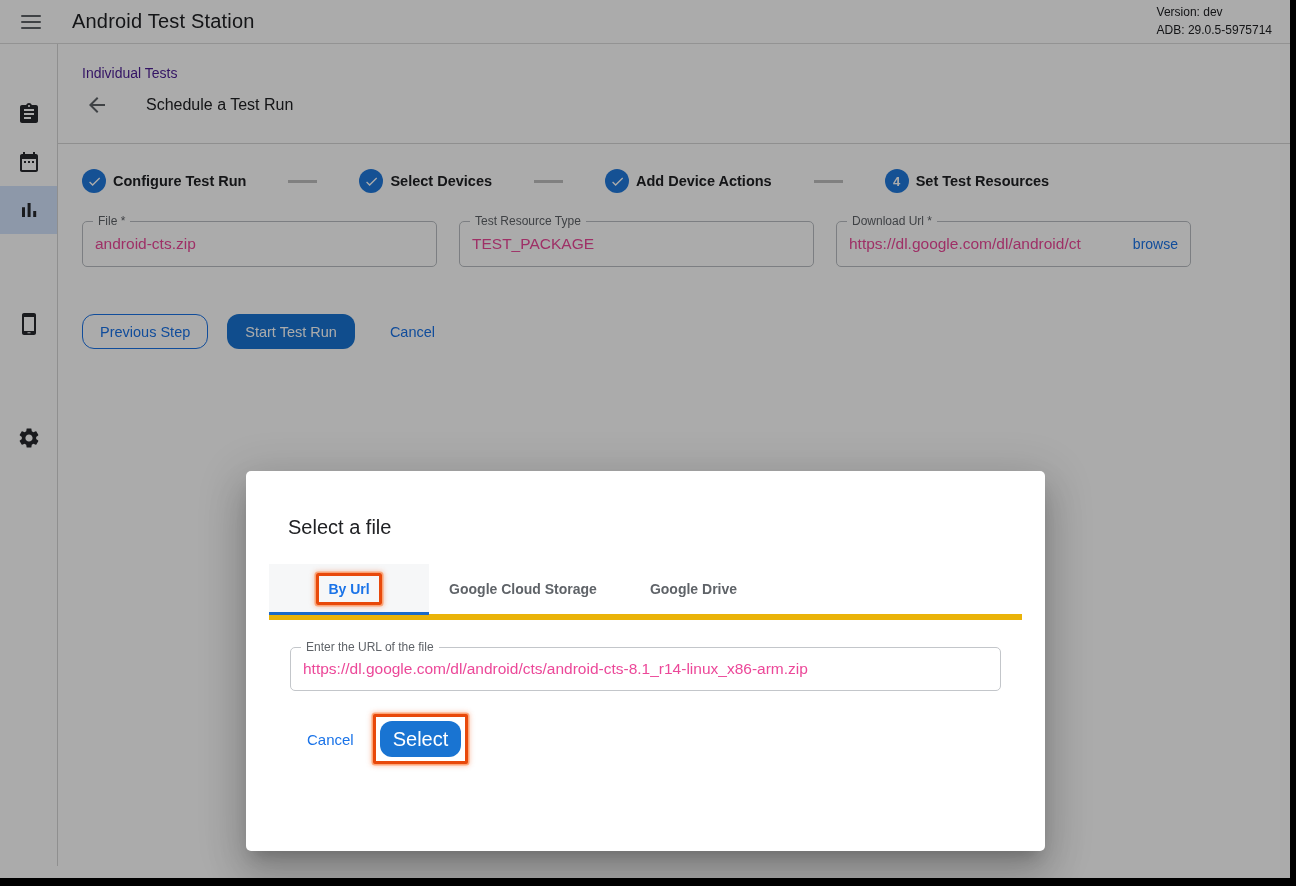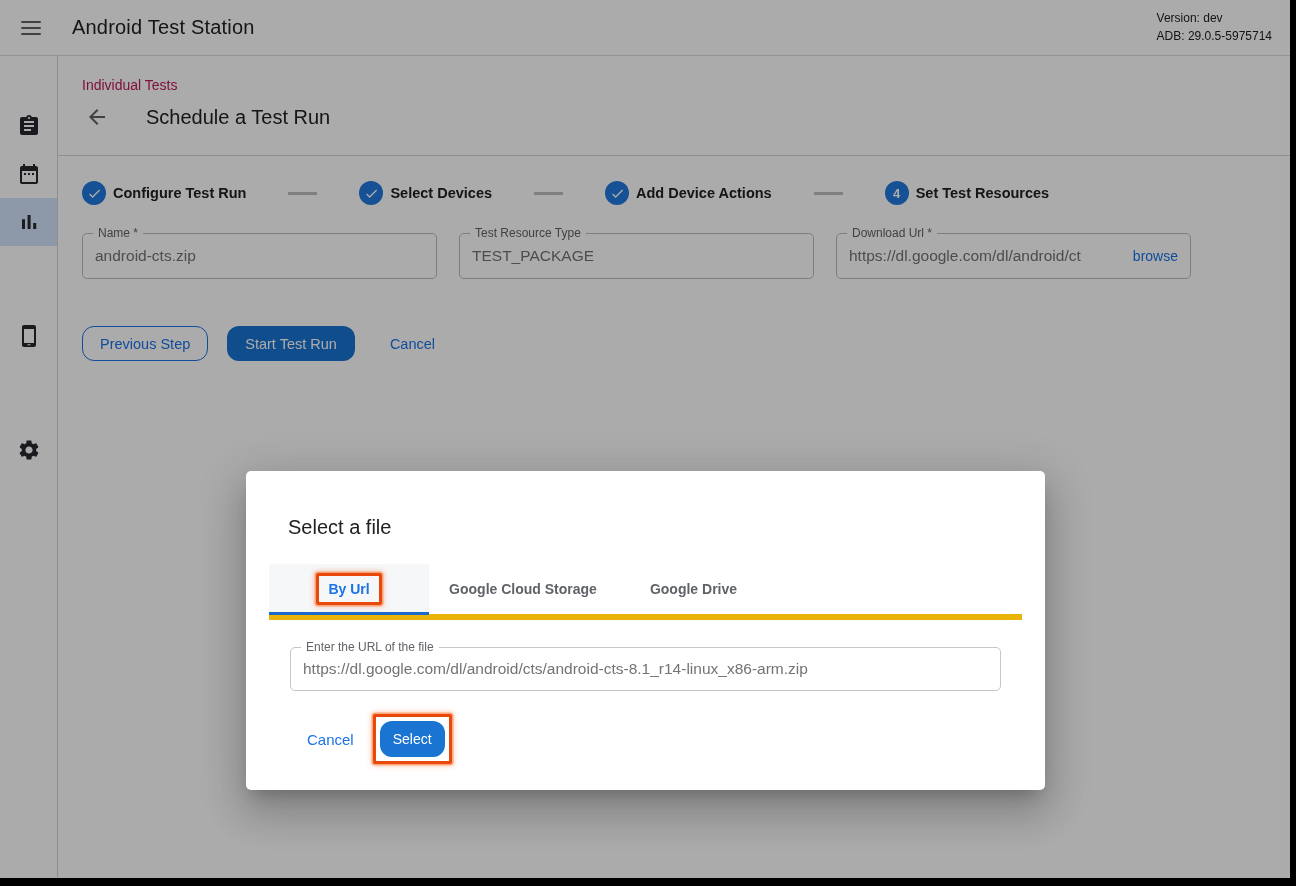--- a/index.html
+++ b/index.html
@@ -2,84 +2,84 @@
 <html><head>
 <meta charset="utf-8">
 <style>
   * { margin:0; padding:0; box-sizing:border-box; }
   html,body { background:#000; }
   body { font-family:"Liberation Sans", sans-serif; }
   .frame { position:relative; width:1296px; height:886px; background:#000; overflow:hidden; }
   .app { position:absolute; left:0; top:0; width:1290px; height:878px; background:#fff; overflow:hidden; }
 
   
-  .topbar { height:56px; background:#fff; border-bottom:1px solid #dcdcdc; display:flex; align-items:center; }
+  .topbar { height:44px; background:#fff; border-bottom:1px solid #dcdcdc; display:flex; align-items:center; }
   .hamburger { width:20px; height:14px; margin-left:21px; display:flex; flex-direction:column; justify-content:space-between; cursor:pointer; }
   .hamburger span { display:block; height:2px; background:#5f6368; border-radius:1px; }
   .app-title { margin-left:31px; font-size:20px; color:#202124; letter-spacing:.2px; }
   .version-block { margin-left:auto; margin-right:18px; font-size:12px; color:#202124; line-height:1.45; text-align:left; }
 
   
   .body { display:flex; height:822px; }
   .sidebar { width:58px; border-right:1px solid #d6d6d6; padding-top:46px; display:flex; flex-direction:column; align-items:stretch; }
   .side-item { height:48px; display:flex; align-items:center; justify-content:center; cursor:pointer; }
   .side-item svg { width:24px; height:24px; fill:#27292e; }
   .side-item.selected { background:#d2e3fc; }
   .side-spacer { height:66px; }
   .main { flex:1; position:relative; }
 
   
   .page-header { height:100px; border-bottom:1px solid #d6d6d6; padding-left:24px; }
-  .breadcrumb { padding-top:21px; font-size:14px; color:#be185d; }
+  .breadcrumb { padding-top:21px; font-size:14px; color:#4c1d95; }
   .title-row { display:flex; align-items:center; margin-top:12px; }
   .back-arrow { width:24px; height:24px; margin-left:3px; cursor:pointer; }
   .back-arrow svg { width:24px; height:24px; fill:#5f6368; }
-  .page-title { margin-left:37px; font-size:20px; color:#202124;text-align:right; }
+  .page-title { margin-left:37px; font-size:16px; color:#202124;text-align:right; }
 
   
   .content { padding:24px; }
   .stepper { display:flex; align-items:center; margin-top:1px;gap:32px; }
   .step { display:flex; align-items:center; }
   .step-circle { width:24px; height:24px; border-radius:50%; background:#2079dd; color:#fff; display:flex; align-items:center; justify-content:center; flex:0 0 auto; }
   .step-circle svg { width:15px; height:15px; fill:#fff; }
   .step-num { font-size:13px; font-weight:bold; }
   .step-label { margin-left:7px; font-size:14.5px; font-weight:700; color:#202124; white-space:nowrap; }
   .step-connector { width:29px; height:3px; background:#bfbfbf; margin:0 10px; }
 
   
   .fields-row { display:flex; margin-top:28px; gap:22px; }
   .ofield { position:relative; width:355px; height:46px; border:1px solid #b9bdc2; border-radius:5px; background:#fff; display:flex; align-items:center; padding:0 12px; }
   .ofield .flabel { position:absolute; top:-8px; left:10px; background:#fff; padding:0 5px; font-size:12px; color:#5f6368; white-space:nowrap; }
-  .ofield .fvalue { font-size:15.5px; color:#737373; border:none; outline:none; background:transparent; width:100%; font-family:"Liberation Sans", sans-serif; }
+  .ofield .fvalue { font-size:15.5px; color:#ec4899; border:none; outline:none; background:transparent; width:100%; font-family:"Liberation Sans", sans-serif; }
   .ofield .fvalue.short { width:252px; flex:0 0 auto; }
   .browse-link { margin-left:auto; font-size:14px; color:#1a73e8; cursor:pointer; white-space:nowrap;text-align:center; }
 
   
   .actions-row { display:flex; align-items:center; margin-top:47px; }
   .btn { height:35px; border-radius:12px; font-size:14.5px; display:inline-flex; align-items:center; justify-content:center; cursor:pointer; font-family:"Liberation Sans", sans-serif; }
   .btn-outlined { border:1px solid #1a73e8; color:#1a73e8; background:#fff; padding:0 17px; }
   .btn-filled { border:none; background:#1974d2; color:#fff; padding:0 18px; }
   .btn-text { border:none; background:transparent; color:#1a73e8; padding:0 16px; }
   .actions-row .btn + .btn { margin-left:19px; }
 
   
   .scrim { position:absolute; left:0; top:0; width:1290px; height:878px; background:rgba(0,0,0,.33); }
-  .dialog { position:absolute; left:246px; top:471px; width:799px; height:319px; background:#fff; border-radius:5px;
+  .dialog { position:absolute; left:246px; top:471px; width:799px; height:380px; background:#fff; border-radius:5px;
             box-shadow:0 11px 15px -7px rgba(0,0,0,.2), 0 24px 38px 3px rgba(0,0,0,.14), 0 9px 46px 8px rgba(0,0,0,.12); }
   .dialog-title { margin:45px 0 0 42px; font-size:20px; color:#202124; }
   .tabs { display:flex; margin:25px 23px 0 23px; border-bottom:6px solid #eab308; }
   .tab { height:50px; display:flex; align-items:center; justify-content:center; font-size:14px; font-weight:700; color:#5f6368; cursor:pointer; position:relative; }
   .tab-0 { width:160px; } .tab-1 { width:188px; } .tab-2 { width:153px; } .tab-3 { width:170px; }
   .tab.active { color:#1a73e8; background:#f6f7f8; }
   .tab.active .ink-bar { position:absolute; left:0; right:0; bottom:-1px; height:3px; background:#1b6ac9; }
   .url-field-wrap { margin:27px 44px 6px 44px; }
   .url-field-wrap .ofield { width:100%; height:44px; border-color:#c3c6ca; }
   .dialog-actions { display:flex; align-items:center; margin:23px 0 0 61px; }
   .dialog-cancel { font-size:15px; color:#1a73e8; cursor:pointer; }
-  .select-btn { height:36px; padding:0 13px; font-size:14px; }
+  .select-btn { height:36px; padding:0 13px; font-size:20px; }
 
   
   .hl { border:3px solid #e8490b; border-radius:2px; box-shadow:0 0 0 1.5px rgba(255,138,76,.65), 0 0 5px 2px rgba(240,100,40,.35); }
   .hl-tab { padding:5px 9px; display:inline-block; }
   .hl-btn { padding:4px; margin-left:19px; display:inline-block; background:#fff; }
 </style>
 </head>
 <body>
 
 <div class="frame">
@@ -176,21 +176,21 @@
             <div class="step">
               <div class="step-circle">
                   <span class="step-num">4</span>
                 </div>
               <div class="step-label">Set Test Resources</div>
             </div>
           </div>
 
           <div class="fields-row">
             <div class="ofield">
-              <span class="flabel">Name *</span>
+              <span class="flabel">File *</span>
               <input class="fvalue" value="android-cts.zip" style="">
             </div>
             <div class="ofield">
               <span class="flabel">Test Resource Type</span>
               <input class="fvalue" value="TEST_PACKAGE" style="">
             </div>
             <div class="ofield">
               <span class="flabel">Download Url *</span>
               <input class="fvalue short" value="https://dl.google.com/dl/android/ct" style="">
               <span class="browse-link">browse</span>

